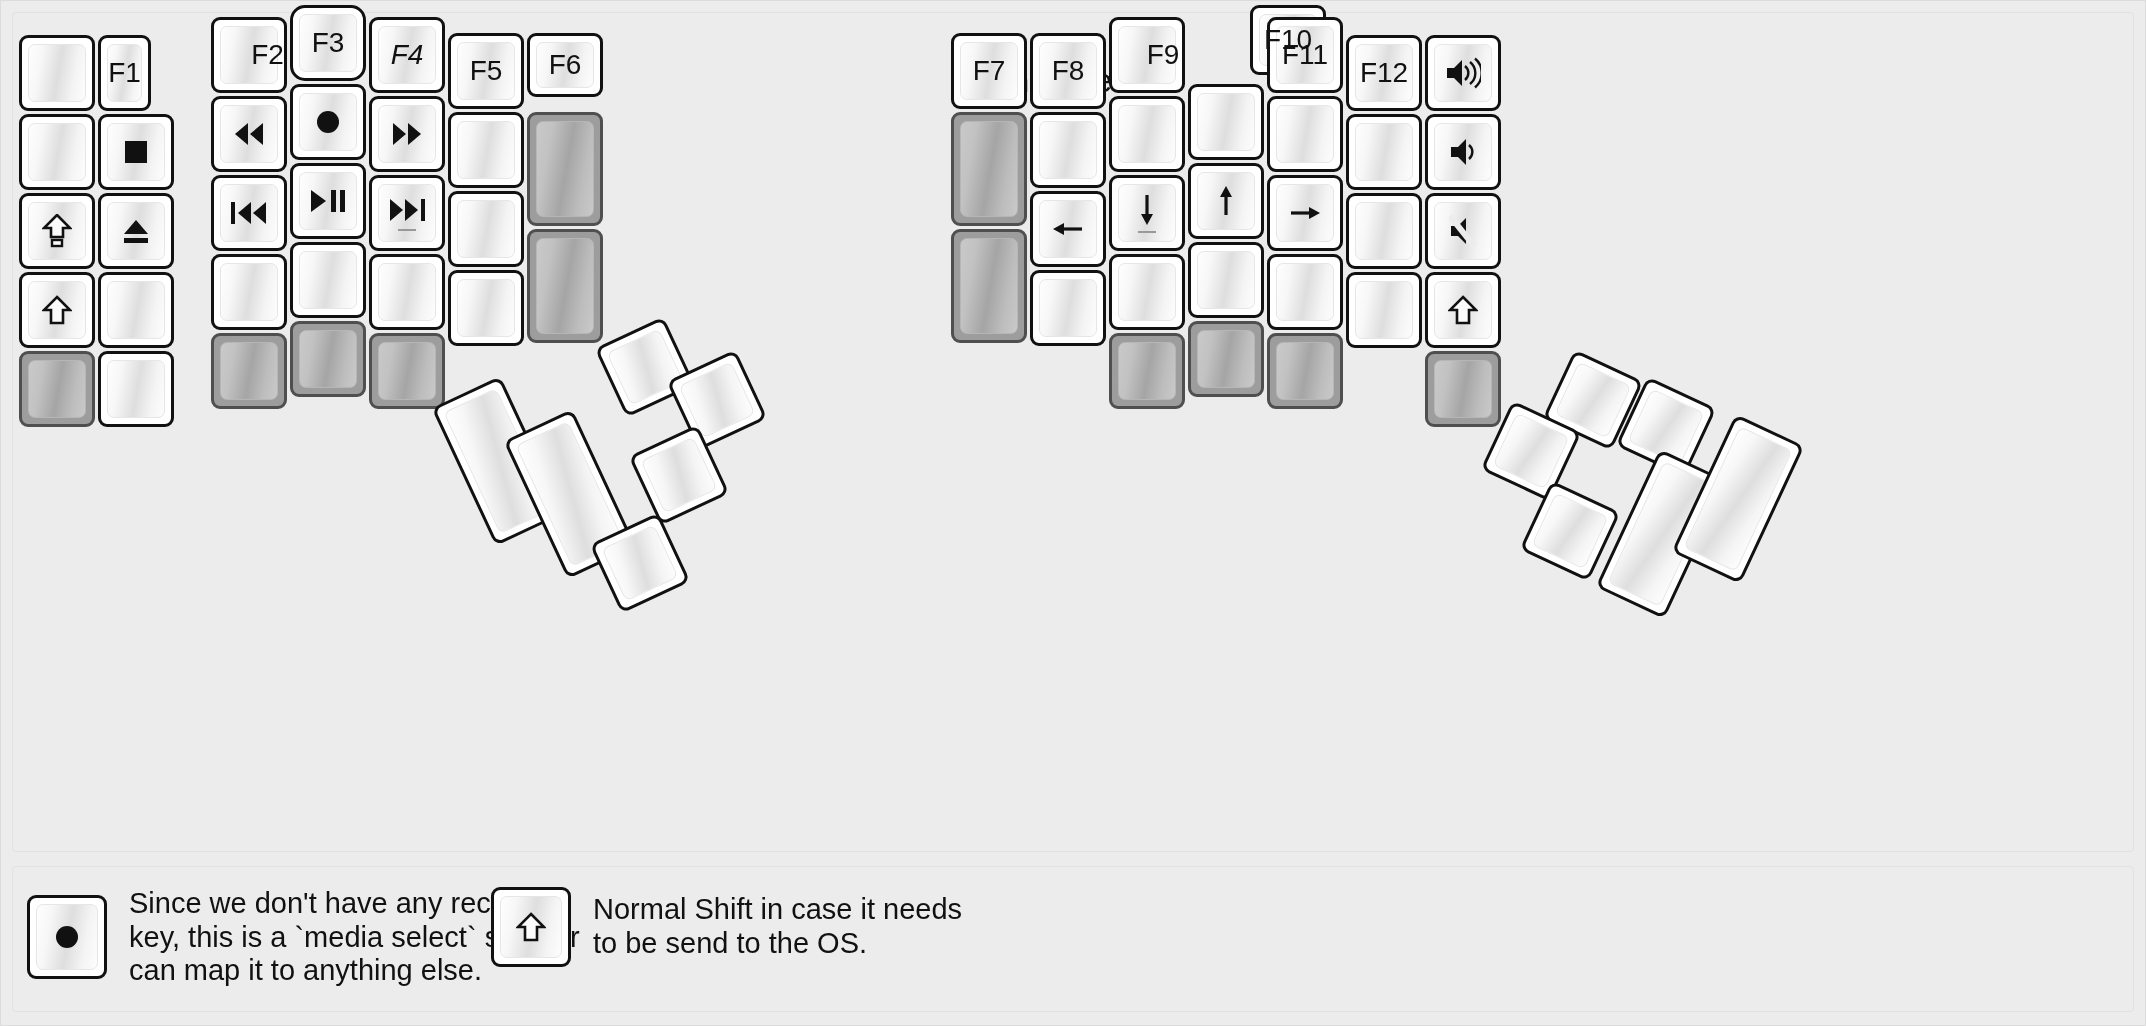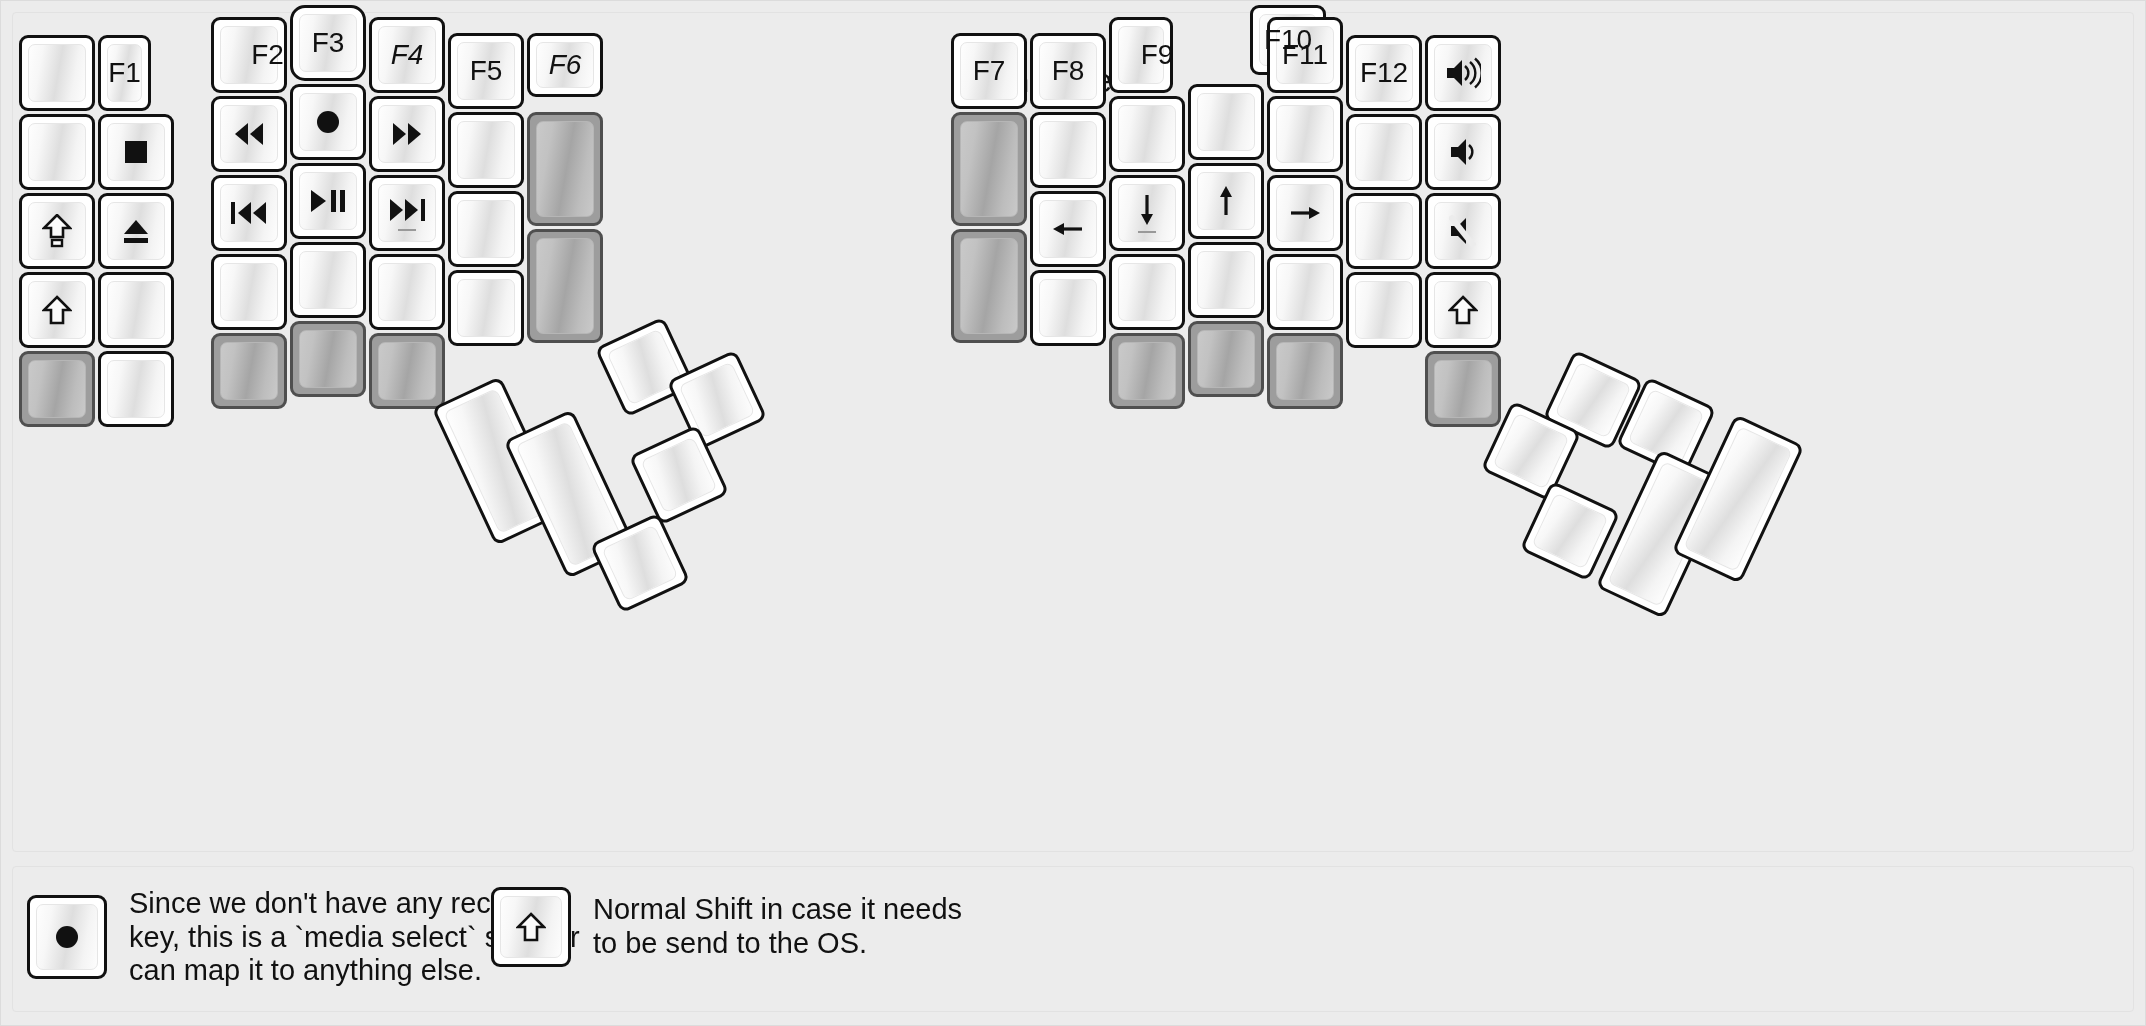--- a/index.html
+++ b/index.html
@@ -283,21 +283,21 @@
           <div class="legend"></div>
         </div>
         <div class="key" style="left: 435px; top: 178px; width: 76px; height: 76px;">
           <div class="cap"></div>
           <div class="legend"></div>
         </div>
         <div class="key" style="left: 435px; top: 257px; width: 76px; height: 76px;">
           <div class="cap"></div>
           <div class="legend"></div>
         </div>
-        <div class="key" style="left: 514px; top: 20px; width: 76px; height: 64px; font-style: italic;">
+        <div class="key" style="left: 514px; top: 20px; width: 76px; height: 64px;">
           <div class="cap"></div>
           <div class="legend">F6</div>
         </div>
         <div class="key trans" style="left: 514px; top: 99px; width: 76px; height: 114px;">
           <div class="cap"></div>
           <div class="legend"></div>
         </div>
         <div class="key trans" style="left: 514px; top: 216px; width: 76px; height: 114px;">
           <div class="cap"></div>
           <div class="legend"></div>
@@ -356,21 +356,21 @@
                 <line x1="30" y1="14" x2="6" y2="14" stroke="#111" stroke-width="3.2"></line>
                 <polygon points="1,14 12,8 12,20" fill="#111"></polygon>
               </svg>
             </span>
           </div>
         </div>
         <div class="key" style="left: 1017px; top: 257px; width: 76px; height: 76px;">
           <div class="cap"></div>
           <div class="legend"></div>
         </div>
-        <div class="key" style="left: 1096px; top: 4px; width: 64px; height: 76px; padding-left: 32px;">
+        <div class="key" style="left: 1096px; top: 4px; width: 76px; height: 76px; padding-left: 32px;">
           <div class="cap"></div>
           <div class="legend">F9</div>
         </div>
         <div class="key" style="left: 1096px; top: 83px; width: 76px; height: 76px;">
           <div class="cap"></div>
           <div class="legend"></div>
         </div>
         <div class="key glyph" style="left: 1096px; top: 162px; width: 76px; height: 76px;">
           <div class="cap"></div>
           <div class="legend">

